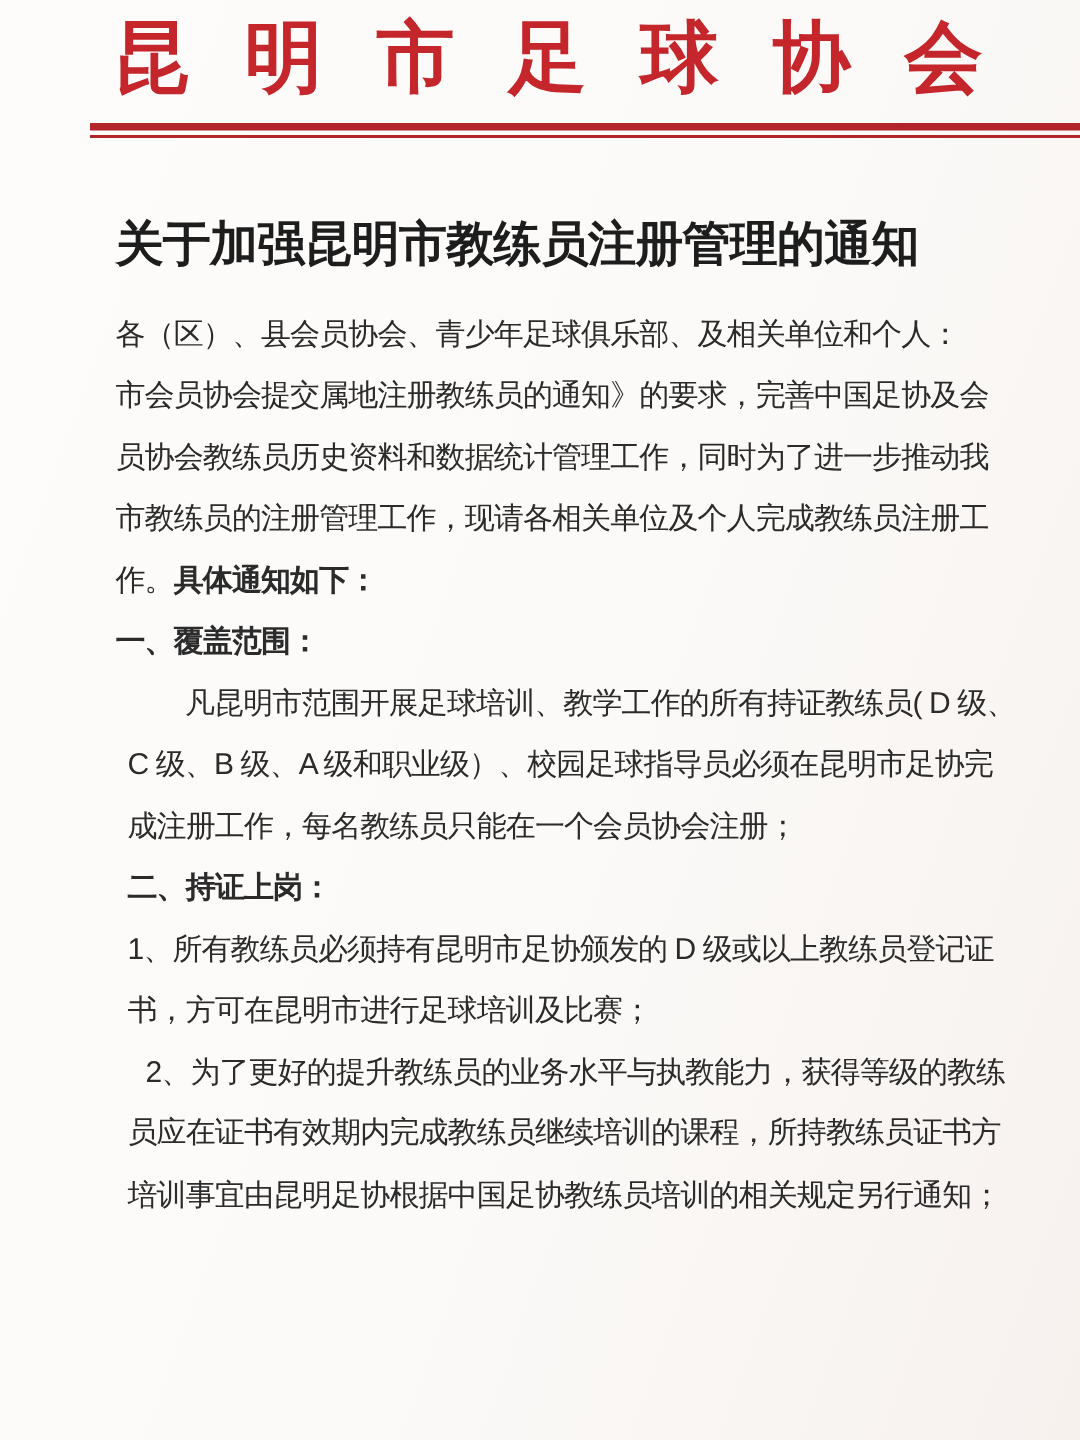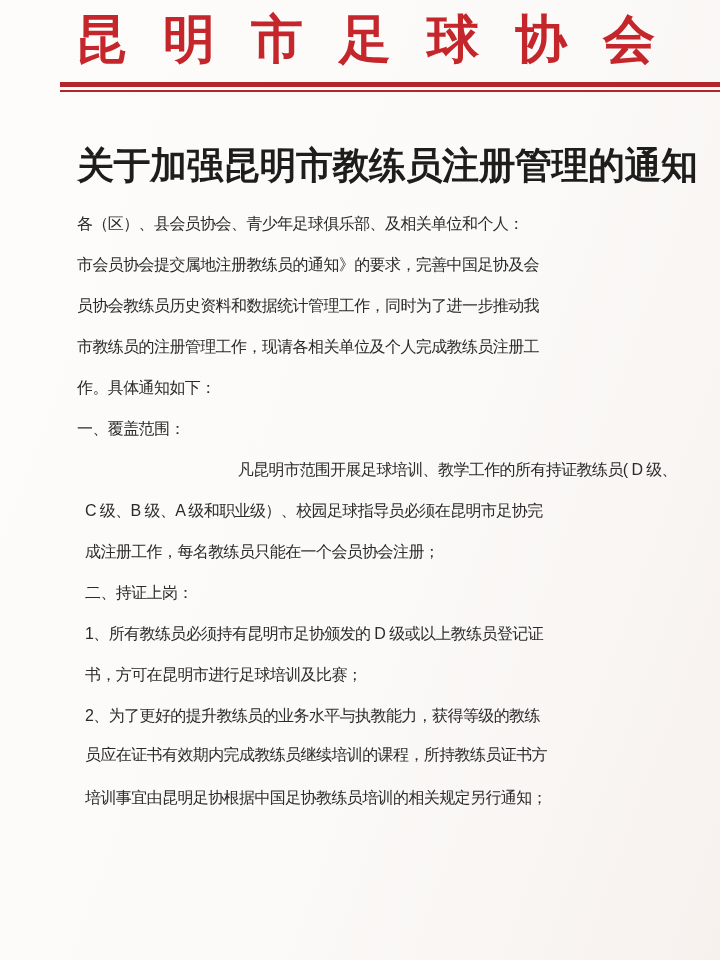--- a/index.html
+++ b/index.html
@@ -20,32 +20,32 @@
   .rule-thick{
     position:absolute;left:60px;top:82px;width:660px;height:5px;
     background:var(--rule-red);
   }
   .rule-thin{
     position:absolute;left:60px;top:90px;width:660px;height:2px;
     background:var(--rule-red);
   }
   .doc-title{
     position:absolute;left:77px;top:141px;
-    font-size:37px;font-weight:700;color:#1d1d1d;
+    font-size:32px;font-weight:700;color:#1d1d1d;
     letter-spacing:-0.5px;white-space:nowrap;
   }
   .doc-body{
     position:absolute;left:77px;top:203px;width:600px;
-    font-size:16px;color:var(--text-color);
+    font-size:20px;color:var(--text-color);
     letter-spacing:-0.6px;
   }
   .line{
     height:41px;line-height:41px;white-space:nowrap;
   }
-  .b{font-weight:400;}
+  .b{font-weight:700;}
 </style>
 </head>
 <body>
 
 <div class="page">
 
   <div class="org-name">
     <span>昆</span>
     <span>明</span>
     <span>市</span>
@@ -66,18 +66,18 @@
       <div class="line"><span>员协会教练员历史资料和数据统计管理工作，同时为了进一步推动我</span></div>
       <div class="line"><span>市教练员的注册管理工作，现请各相关单位及个人完成教练员注册工</span></div>
       <div class="line"><span>作。</span><span class="b">具体通知如下：</span></div>
       <div class="line"><span class="b">一、覆盖范围：</span></div>
       <div class="line" style="padding-left: 40px; text-align: right;"><span>凡昆明市范围开展足球培训、教学工作的所有持证教练员( D 级、</span></div>
       <div class="line" style="padding-left: 8px;"><span>C 级、B 级、A 级和职业级）、校园足球指导员必须在昆明市足协完</span></div>
       <div class="line" style="padding-left: 8px;"><span>成注册工作，每名教练员只能在一个会员协会注册；</span></div>
       <div class="line" style="padding-left: 8px;"><span class="b">二、持证上岗：</span></div>
       <div class="line" style="padding-left: 8px;"><span>1、所有教练员必须持有昆明市足协颁发的 D 级或以上教练员登记证</span></div>
       <div class="line" style="padding-left: 8px;"><span>书，方可在昆明市进行足球培训及比赛；</span></div>
-      <div class="line" style="padding-left: 8px;"><span>2、为了更好的提升教练员的业务水平与执教能力，获得等级的教练</span></div>
+      <div class="line" style="padding-left: 8px; margin-left: 12px;"><span>2、为了更好的提升教练员的业务水平与执教能力，获得等级的教练</span></div>
       <div class="line" style="padding-left: 8px; font-family: Liberation Mono, monospace;"><span>员应在证书有效期内完成教练员继续培训的课程，所持教练员证书方</span></div>
       <div class="line" style="padding-left: 8px;"><span>培训事宜由昆明足协根据中国足协教练员培训的相关规定另行通知；</span></div>
     </div>
 
 </div>
 
 </body></html>

